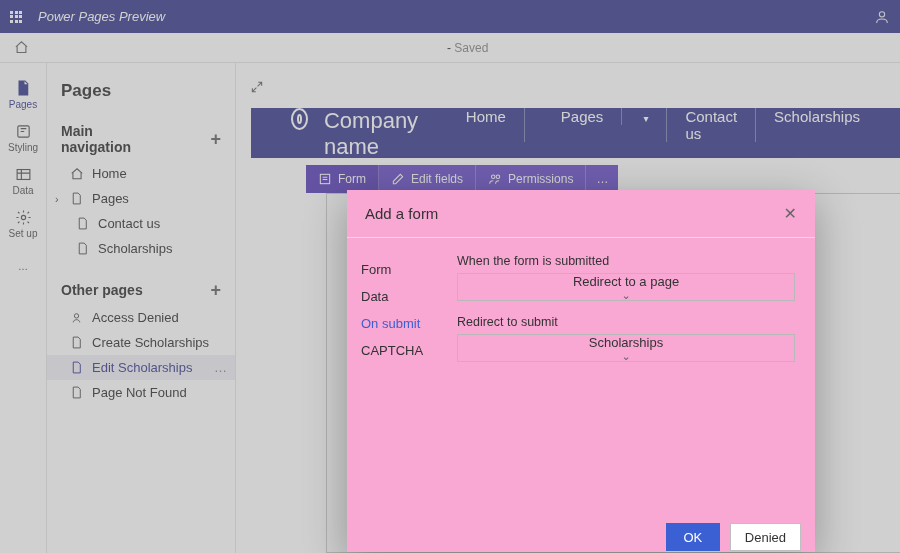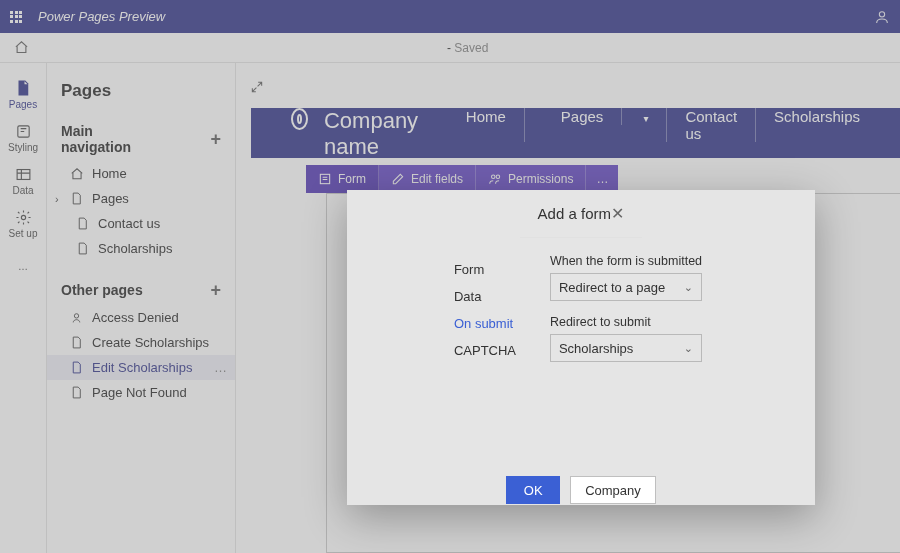--- a/index.html
+++ b/index.html
@@ -138,25 +138,25 @@
     .scrim {
       position:absolute; inset:0;
       background: rgba(120,120,120,0.35);
       z-index: 40;
     }
 
     
     .modal {
       position:absolute;
       left: 347px; top: 190px;
-      width: 468px; height: 315px;
-      background:#e5e5e5;
+      width: 468px; height: 362px;
+      background:#f9a8d4;
       box-shadow: 0 12px 40px rgba(0,0,0,0.3);
       z-index: 50;
-      display:flex; flex-direction:column;align-items:center;
+      display:flex; flex-direction:column;
     }
     .modal .mhead {
       display:flex; align-items:center; justify-content:space-between;
       padding: 14px 18px;
       border-bottom:1px solid #e1e1e1;
       font-size:15px; font-weight:400; color:#333;
     }
     .modal .mhead .close { color:#666; cursor:pointer; font-size:16px;}
     .modal .mbody {
       flex:1; display:flex; padding: 12px 0 0 0;
@@ -166,20 +166,21 @@
     .msidebar .ms-item.active { color:#3b60d4; }
     .mform { flex:1; padding: 2px 20px 0 0; }
     .mform label { display:block; font-size:12.5px; color:#333; margin:2px 0 5px;}
     .mform .sel {
       width:100%; height:28px;
       border:1px solid #b9b9b9;
       display:flex; align-items:center; justify-content:space-between;
       padding: 0 8px; font-size:13px; color:#333;
       cursor:pointer;
       margin-bottom: 14px;
+      flex-direction: column;
     }
     .mform .sel .dd { color:#666; font-size:11px;}
     .mfoot {
       display:flex; justify-content:flex-end; gap:10px;
       padding: 10px 14px 1px;
     }
     .btn {
       height:28px; min-width:54px; padding:0 14px;
       border:1px solid #bfbfbf; background:#fff;
       font-size:13px; color:#333;
@@ -431,15 +432,15 @@
       </div>
       <label>Redirect to submit</label>
       <div class="sel">
         <span>Scholarships</span>
         <span class="dd">⌄</span>
       </div>
     </div>
   </div>
   <div class="mfoot">
     <div class="btn primary">OK</div>
-    <div class="btn">Company</div>
+    <div class="btn">Denied</div>
   </div>
 </div>
 
 </body></html>

